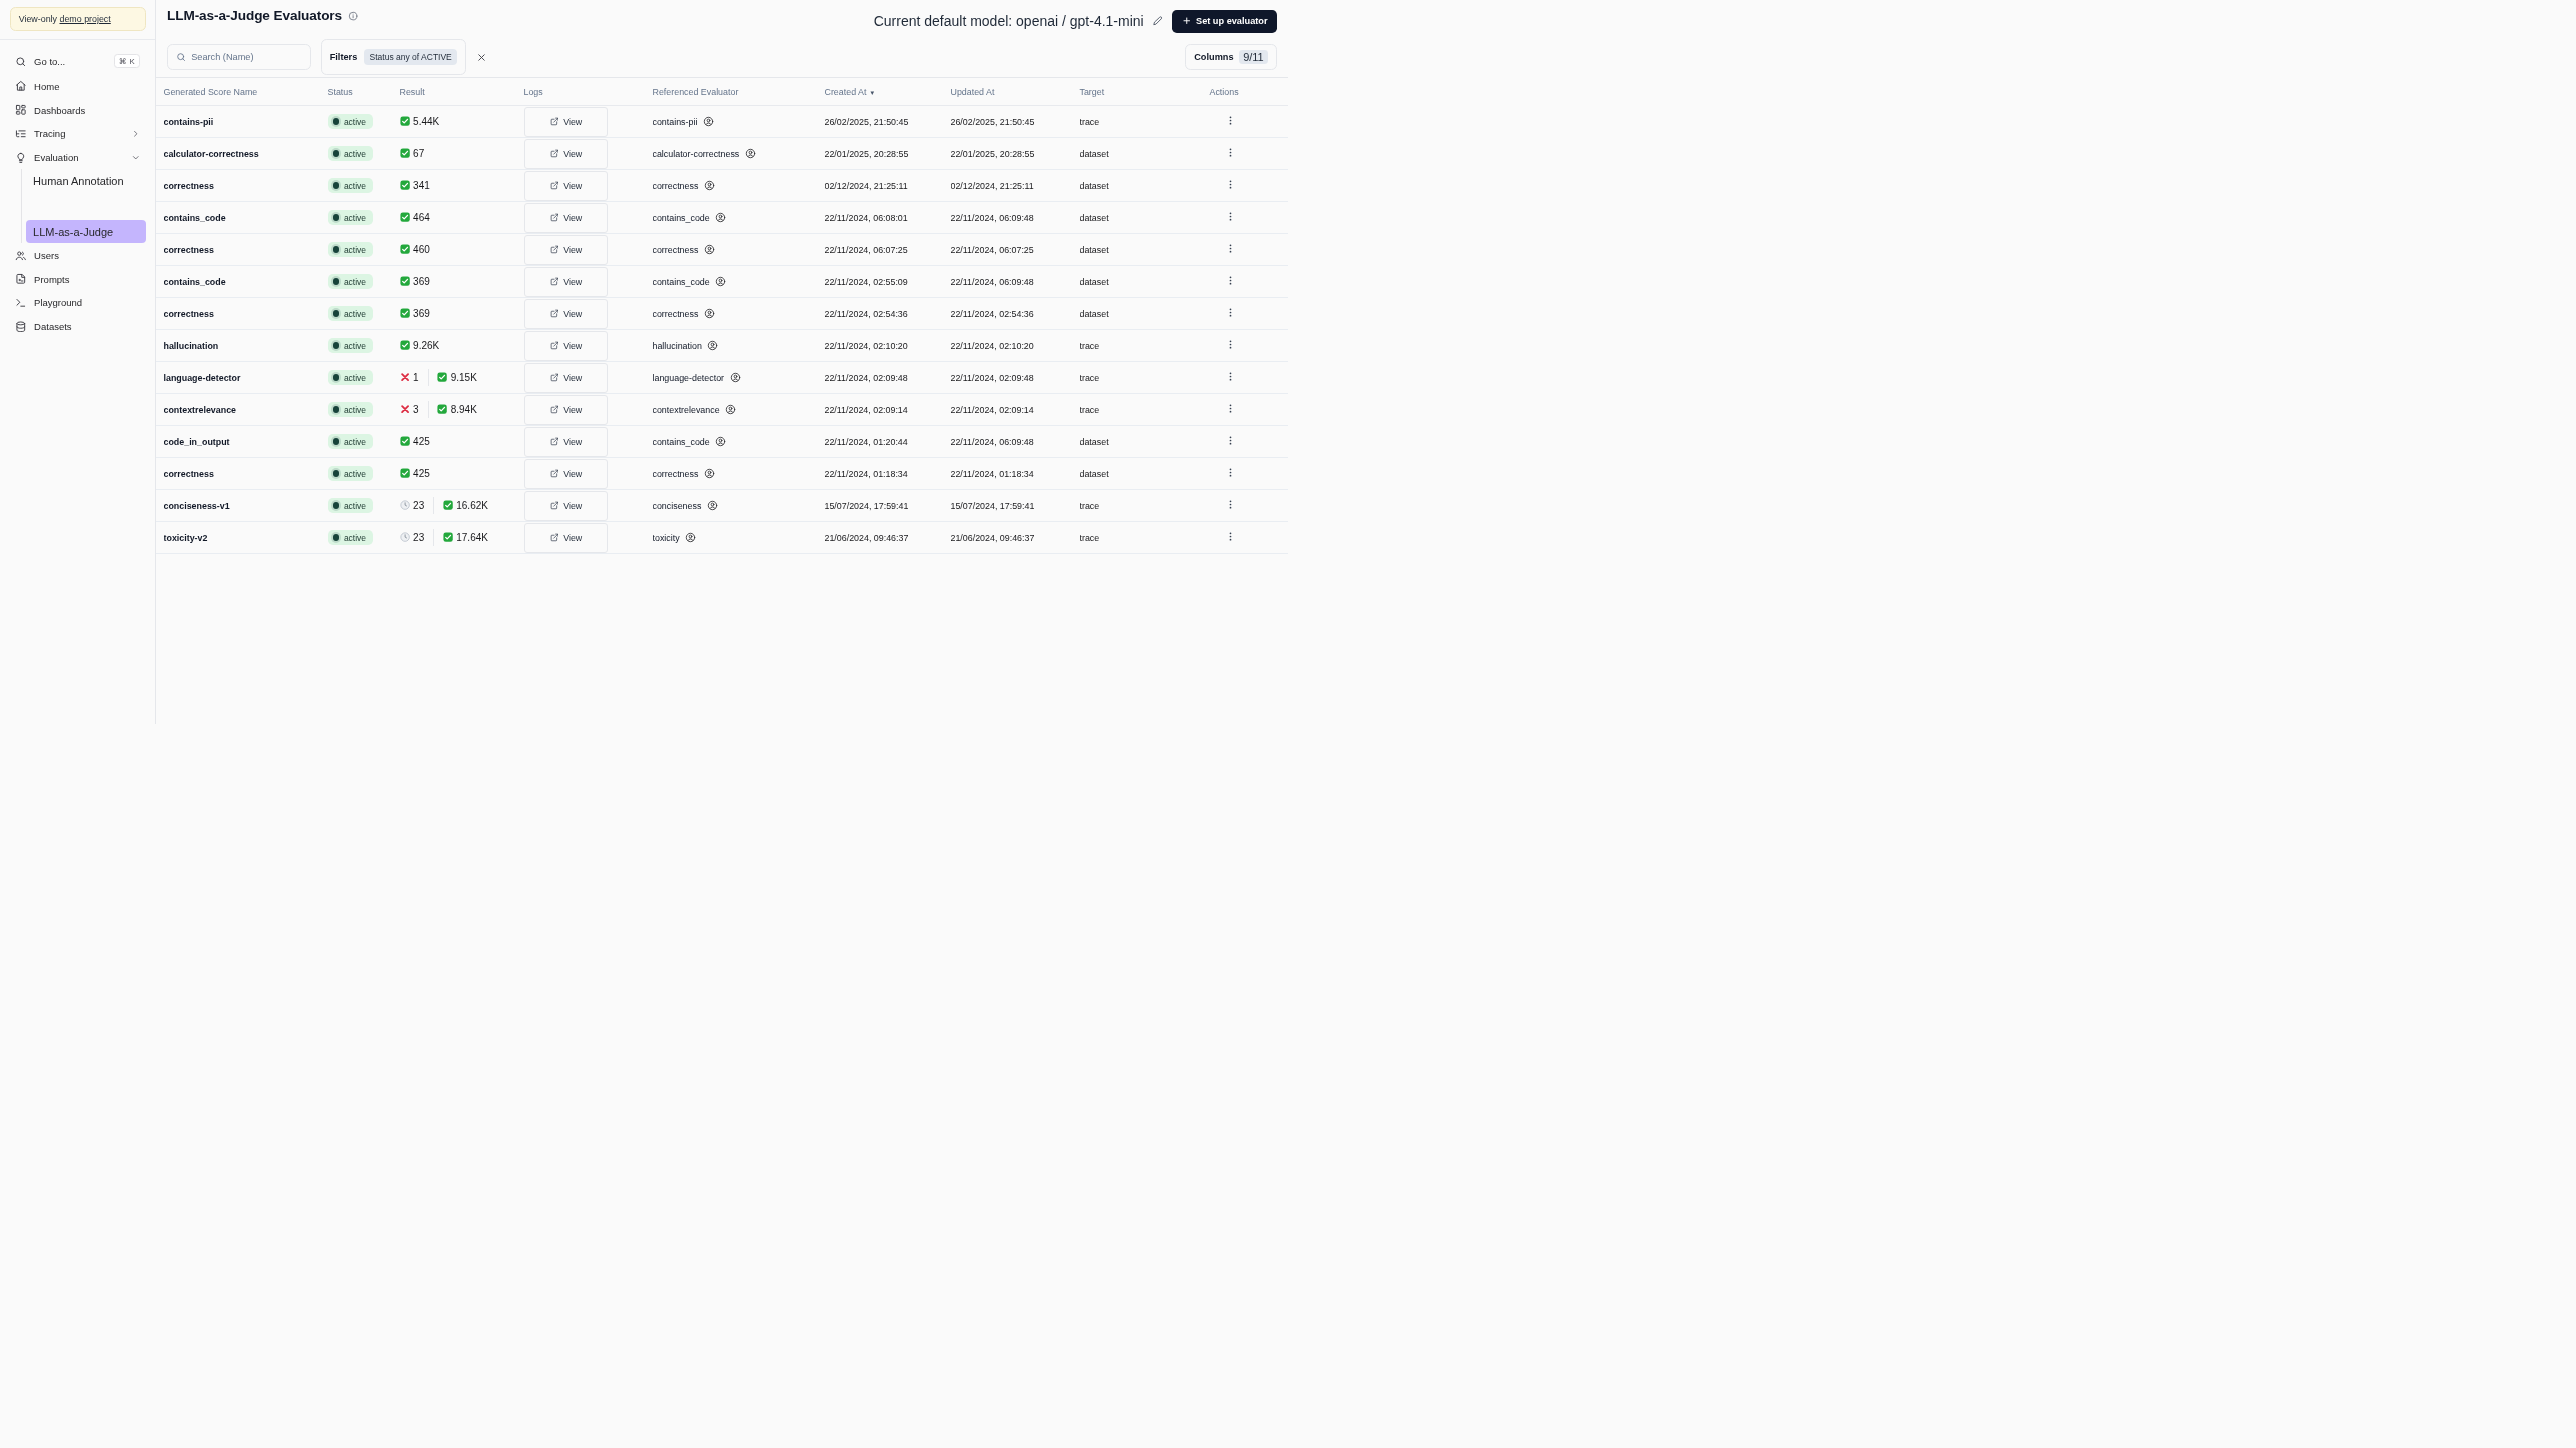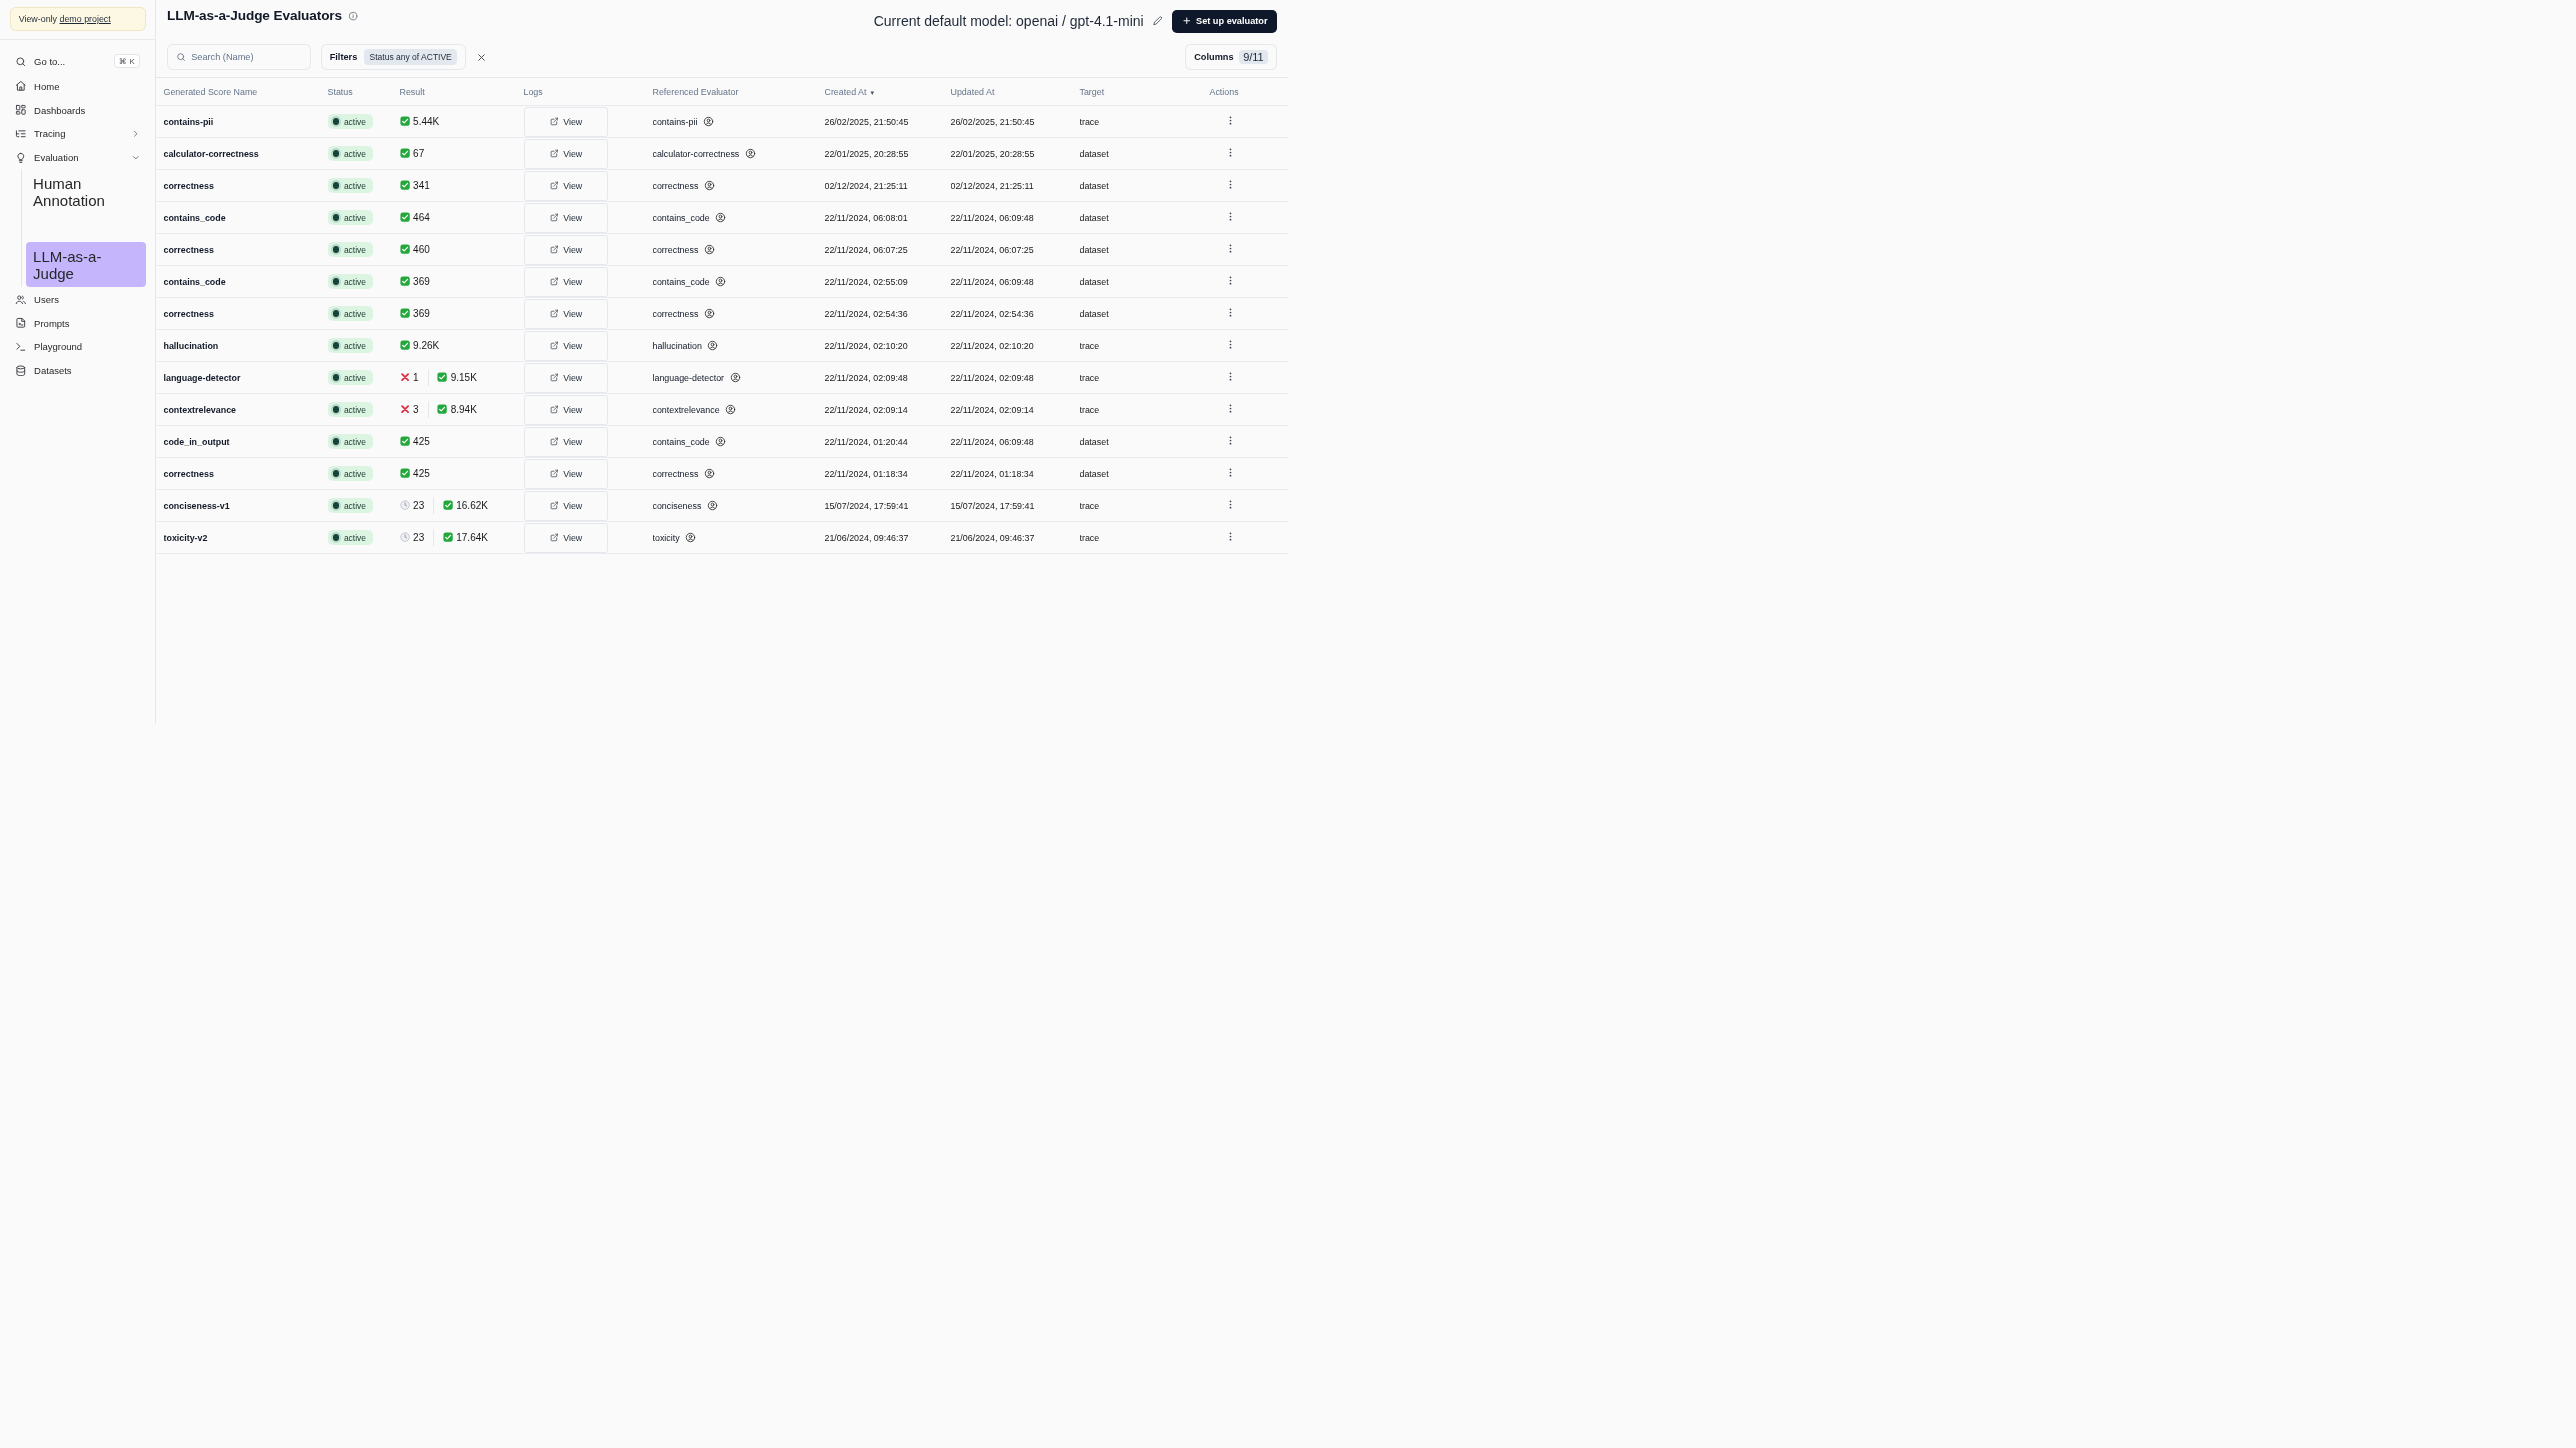--- a/index.html
+++ b/index.html
@@ -20,21 +20,21 @@
               color:#27272a; font-size:9.5px; cursor:pointer; }
   .nav-item .nav-ic { width:11.6px; height:11.6px; color:#3f3f46; flex:0 0 auto; }
   .nav-item .nav-ic svg { width:11.6px; height:11.6px; }
   .nav-label { flex:1; white-space:nowrap; }
   .kbd { border:0.7px solid #e4e4e7; background:#fff; border-radius:3.4px; padding:1.4px 4.1px;
          font-size:7.8px; color:#52525b; letter-spacing:0.3px; }
   .chev { width:9.5px; height:9.5px; color:#52525b; }
   .chev svg { width:9.5px; height:9.5px; }
   .nav-children { margin-left:11px; border-left:0.7px solid #e4e4e7; padding-left:4.8px;
                   display:flex; flex-direction:column; }
-  .nav-sub { padding:5.5px 6.8px; border-radius:4.1px; font-size:15px; color:#27272a; cursor:pointer; }
+  .nav-sub { padding:5.5px 6.8px; border-radius:4.1px; font-size:11px; color:#27272a; cursor:pointer; }
   .nav-sub.active { background:#c4b5fd;margin-top:28px; }
 
   
   .main { flex:1; display:flex; flex-direction:column; min-width:0; }
   .main-header { display:flex; align-items:flex-start; justify-content:space-between;
                  padding:8.2px 11px 0; height:37px; }
   .title-wrap { display:flex; align-items:center; gap:5.5px; }
   .page-title { font-size:13.6px; font-weight:700; color:#111827; letter-spacing:-0.1px; }
   .info-ic { width:10.2px; height:10.2px; color:#6b7280; margin-top:1.4px; }
   .info-ic svg { width:10.2px; height:10.2px; }
@@ -56,21 +56,21 @@
 
   .toolbar { display:flex; align-items:center; justify-content:space-between; padding:6.8px 11px; height:40px; }
   .toolbar-left { display:flex; align-items:center; gap:9.5px; }
   .search-box { display:flex; align-items:center; gap:5.5px; width:144px; height:26px;
                 border:0.7px solid #e5e7eb; border-radius:5.5px; padding:0 7.5px; background:transparent; }
   .search-box .s-ic { width:10.2px; height:10.2px; color:#64748b; }
   .search-box .s-ic svg { width:10.2px; height:10.2px; }
   .search-box input { border:none; outline:none; background:transparent; font-size:9.2px;
                       color:#111827; width:100%; font-family:inherit; }
   .search-box input::placeholder { color:#64748b; }
-  .filters-btn { display:flex; align-items:center; gap:6.8px; height:26px; border:0.7px solid #e5e7eb;
+  .filters-btn { display:flex; align-items:center; gap:6.8px; height:36px; border:0.7px solid #e5e7eb;
                  border-radius:5.5px; padding:0 8.2px; background:transparent; cursor:pointer; font-family:inherit; }
   .filters-label { font-size:9.2px; font-weight:600; color:#111827; }
   .pill { background:#e3e8ef; border-radius:4.1px; padding:2.7px 5.5px; font-size:8.5px; color:#1f2937; }
   .clear-btn { border:none; background:none; width:11px; height:11px; color:#3f3f46; cursor:pointer; padding:0; }
   .clear-btn svg { width:11px; height:11px; }
   .columns-btn { display:flex; align-items:center; gap:5.5px; height:26px; border:0.7px solid #e5e7eb;
                  border-radius:5.5px; padding:0 8.2px; background:transparent; cursor:pointer; font-family:inherit; }
   .columns-label { font-size:9.2px; font-weight:600; color:#111827; }
   .pill-sm { background:#e3e8ef; border-radius:3.4px; padding:1.4px 4.1px; font-size:11px; color:#1f2937; }
 

